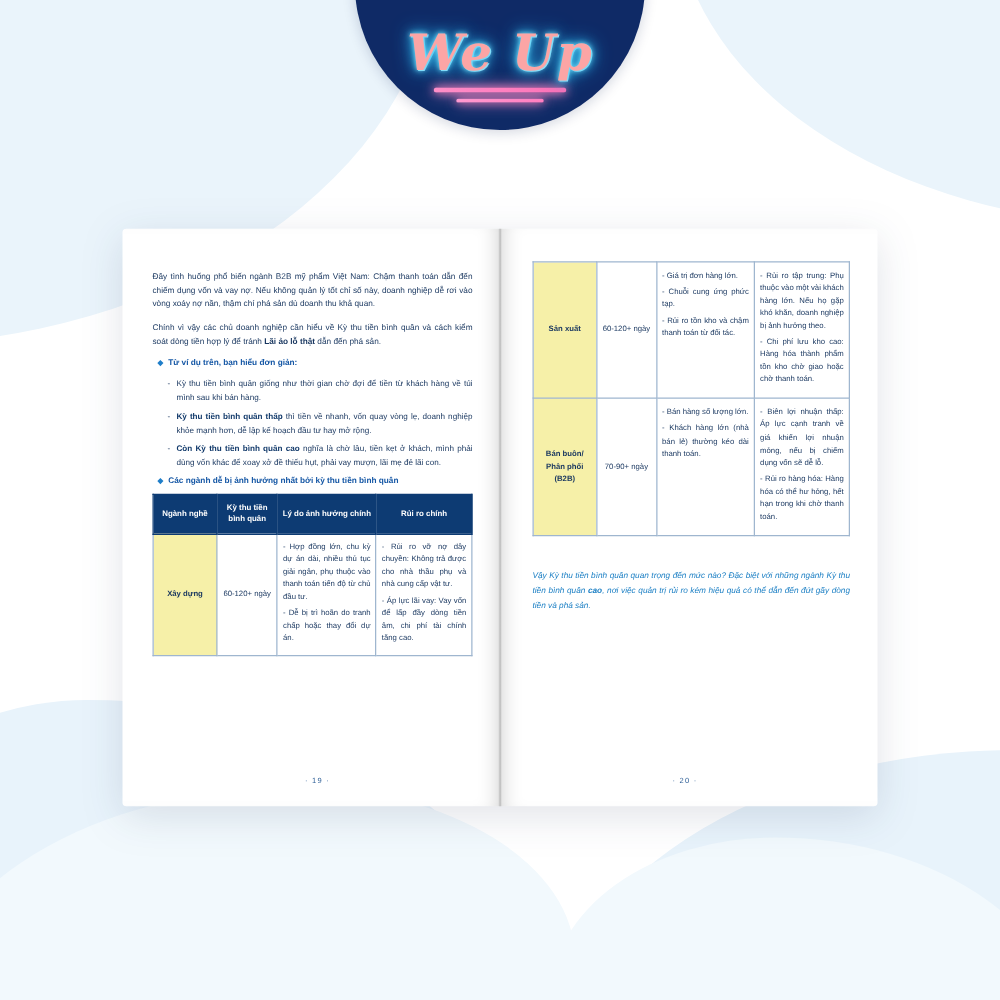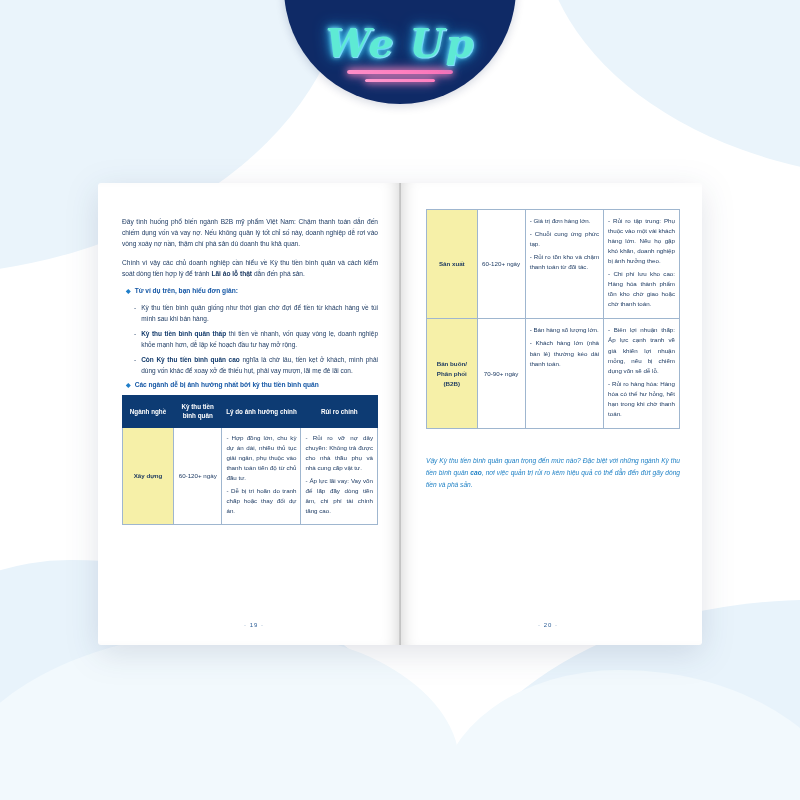--- a/index.html
+++ b/index.html
@@ -78,21 +78,21 @@
     align-items: flex-end;
     justify-content: center;
     padding-bottom: 22px;
   }
   .logo-inner { text-align: center; line-height: 1; }
   .logo-text {
     font-family: "DejaVu Serif", serif;
     font-style: italic;
     font-size: 40px;
     font-weight: bold;
-    color: #5eead4;
+    color: #fca5a5;
     letter-spacing: 1px;
     text-shadow:
       0 0 4px #7fe7ff,
       0 0 9px #38c6f4,
       0 0 16px #1f9fe0,
       1px 1px 0 #bfefff;
   }
   .logo-underline {
     margin: 7px auto 0;
     width: 106px; height: 4px;

